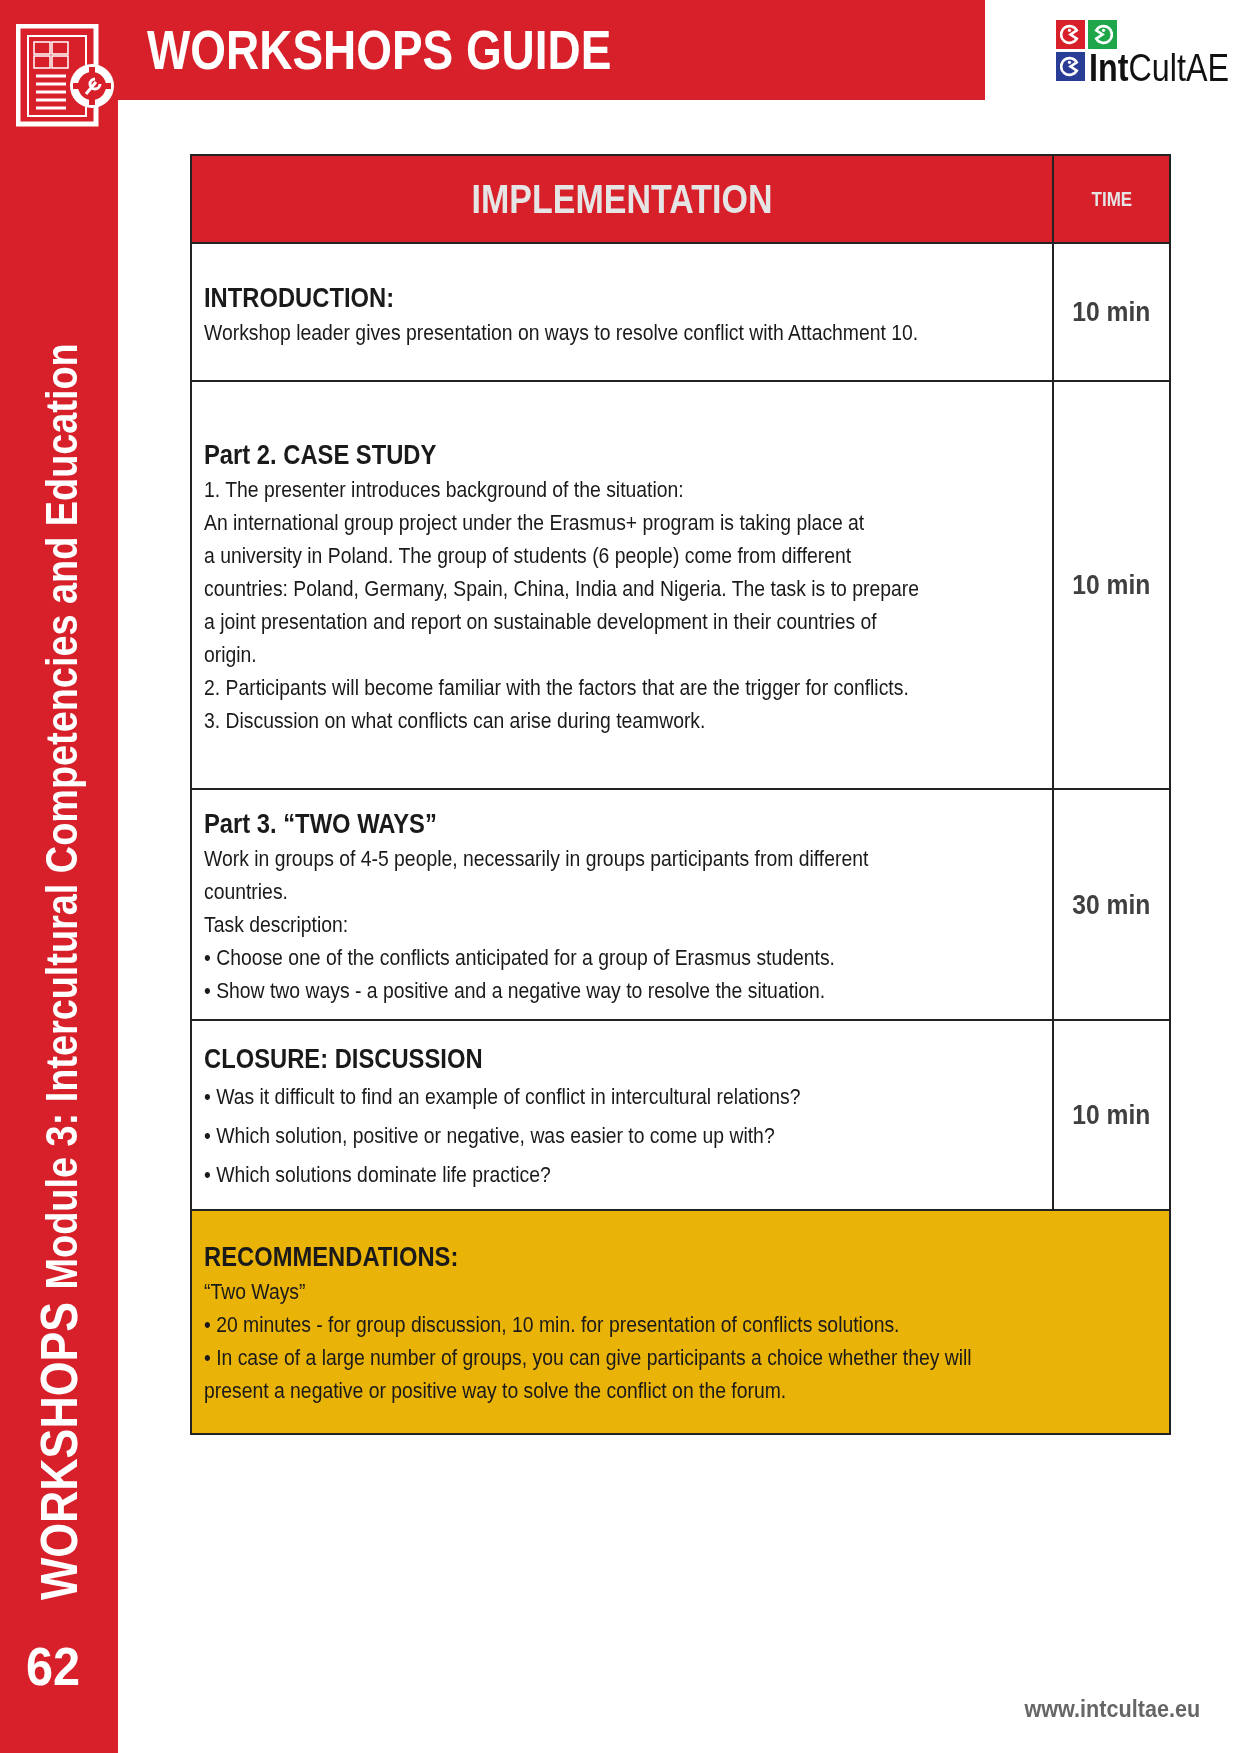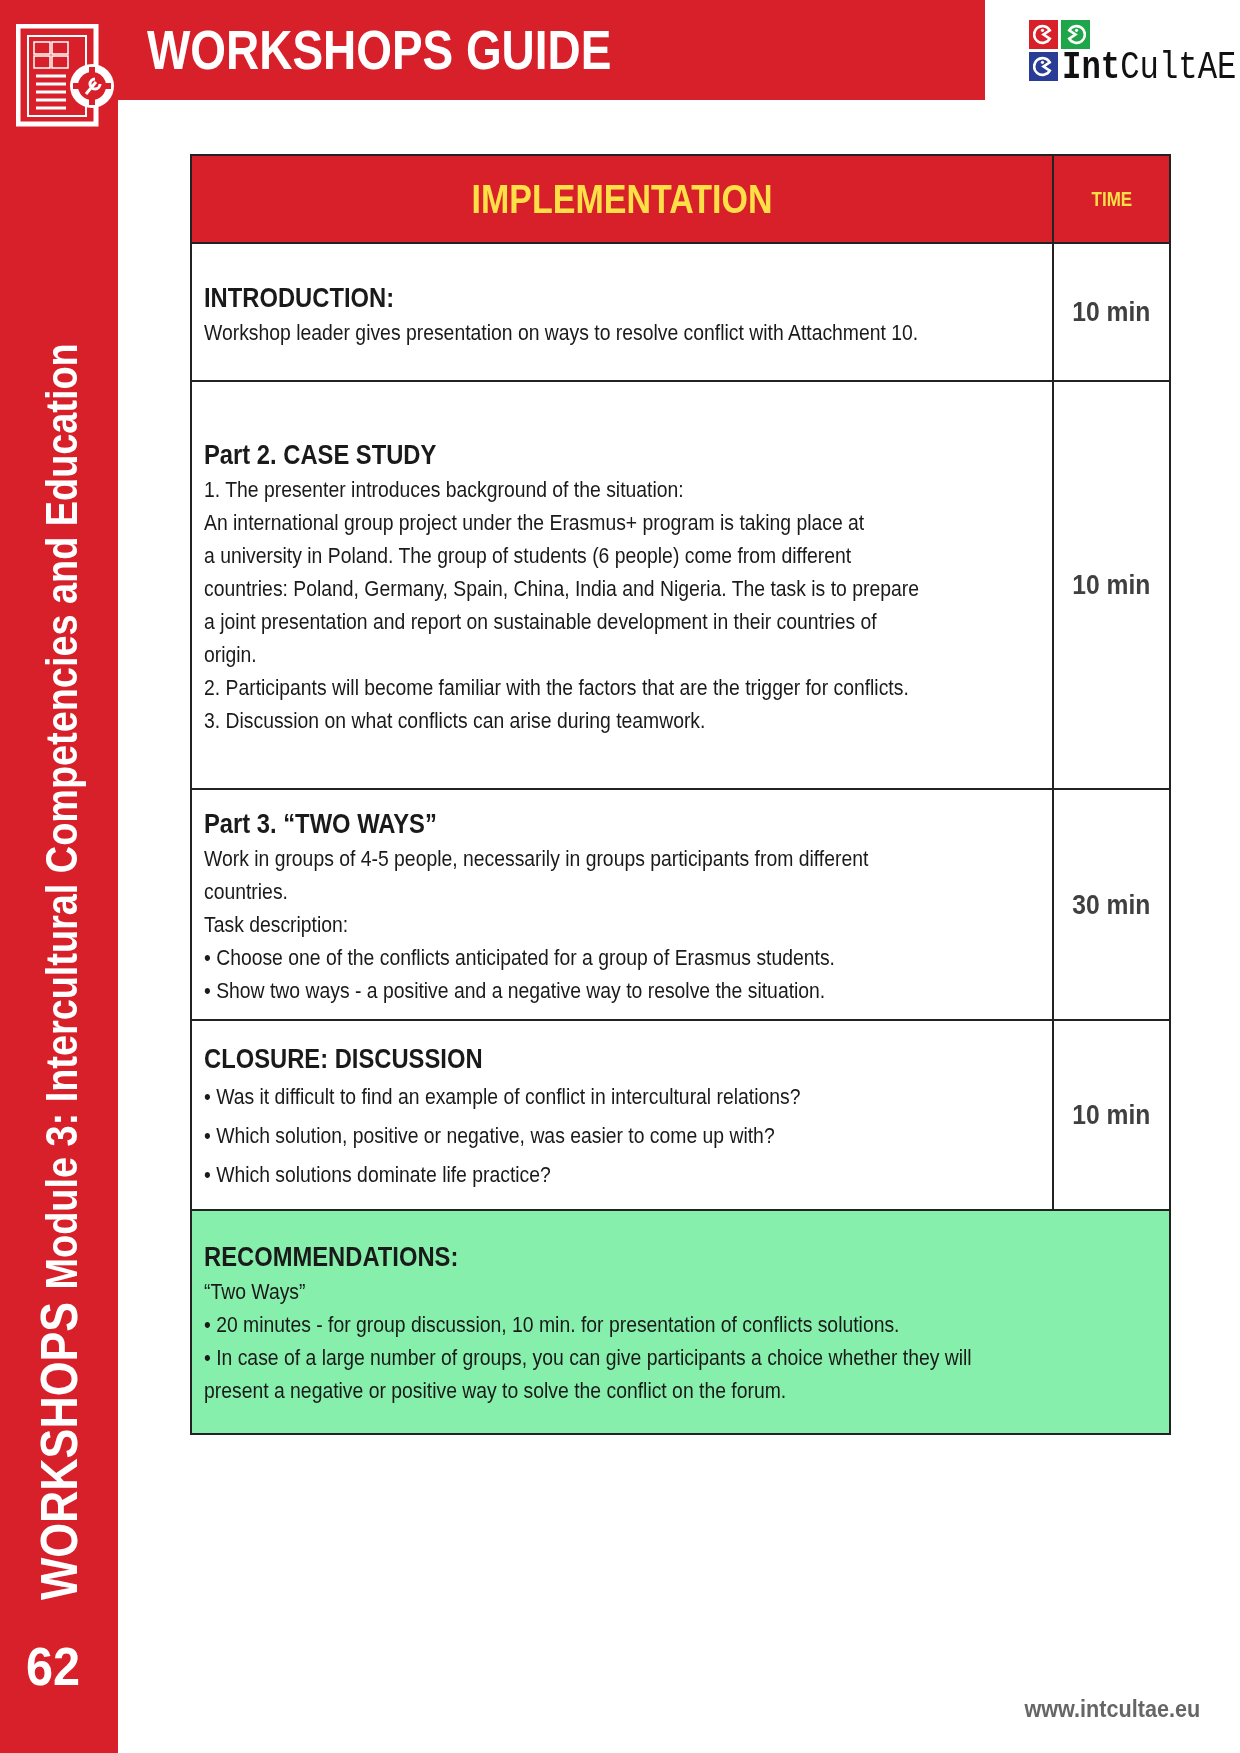--- a/index.html
+++ b/index.html
@@ -6,39 +6,39 @@
   body{width:1240px;height:1753px;position:relative;background:#ffffff;overflow:hidden;font-family:"Liberation Sans",sans-serif;}
   .sidebar{position:absolute;left:0;top:0;width:118px;height:1753px;background:#d7202a;}
   .topband{position:absolute;left:0;top:0;width:985px;height:100px;background:#d7202a;}
   .guide-icon{position:absolute;left:16px;top:24px;width:100px;height:104px;}
   .page-title{position:absolute;left:147px;top:10px;color:#fff;font-size:56px;font-weight:bold;letter-spacing:0px;transform:scaleX(0.82);transform-origin:left top;line-height:80px;white-space:nowrap;}
   .vertical-text{position:absolute;left:24px;top:1600px;transform-origin:left top;transform:rotate(-90deg);white-space:nowrap;color:#fff;font-weight:bold;line-height:70px;}
   .vertical-text .v1{font-size:52px;display:inline-block;transform:scaleX(0.86);transform-origin:left center;}
   .vt-bold{font-size:52px;}
   .vt-rest{font-size:44px;}
   .page-number{position:absolute;left:26px;top:1635px;color:#fff;font-weight:bold;font-size:54px;transform:scaleX(0.9);transform-origin:left top;}
-  .logo{position:absolute;left:1029px;top:20px;width:180px;height:64px;font-family:Liberation Mono, monospace;}
+  .logo{position:absolute;left:1056px;top:20px;width:180px;height:64px;}
   .logo .sq{position:absolute;width:29px;height:29px;}
   .logo .face{position:absolute;left:4px;top:4px;width:21px;height:21px;}
   .logo-text{position:absolute;left:33px;top:28px;font-size:38px;line-height:40px;color:#111;white-space:nowrap;transform:scaleX(0.85);transform-origin:left top;}
   .logo-text b{font-weight:bold;}
   .footer-url{position:absolute;right:40px;top:1695px;font-size:24px;font-weight:bold;color:#666;transform:scaleX(0.9);transform-origin:right top;}
   table.impl{position:absolute;left:190px;top:154px;width:981px;border-collapse:collapse;}
   table.impl td, table.impl th{border:2px solid #222;padding:0;vertical-align:middle;}
-  .hdr th{background:#d7202a;color:#fde047;height:86px;font-weight:bold;}
+  .hdr th{background:#d7202a;color:#e5e5e5;height:86px;font-weight:bold;}
   .hdr .impl-h{font-size:40px;}
   .hdr .time-h{font-size:20px;width:115px;}
   .hdr span{display:inline-block;transform:scaleX(0.85);}
   .content-cell{padding:16px 12px 12px 12px !important;font-size:22px;line-height:33px;color:#1a1a1a;}
   .content-cell .ttl{font-weight:bold;font-size:27px;line-height:36px;display:block;}
   .content-cell .ln{display:block;}
   .time-cell{text-align:center;font-weight:bold;font-size:28px;color:#404040;}
   .time-cell span{display:inline-block;transform:scaleX(0.88);}
   .closure .ln{line-height:39px;}
-  .rec{background:#86efac;}
+  .rec{background:#eab308;}
   .rec .content-cell{padding:28px 12px 26px 12px !important;}
   .narrow{display:inline-block;transform:scaleX(0.88);transform-origin:left center;white-space:nowrap;}
 </style>
 </head>
 <body>
 
 <div class="sidebar"></div>
 <div class="topband"></div>
 
 <svg class="guide-icon" viewBox="0 0 100 104">

